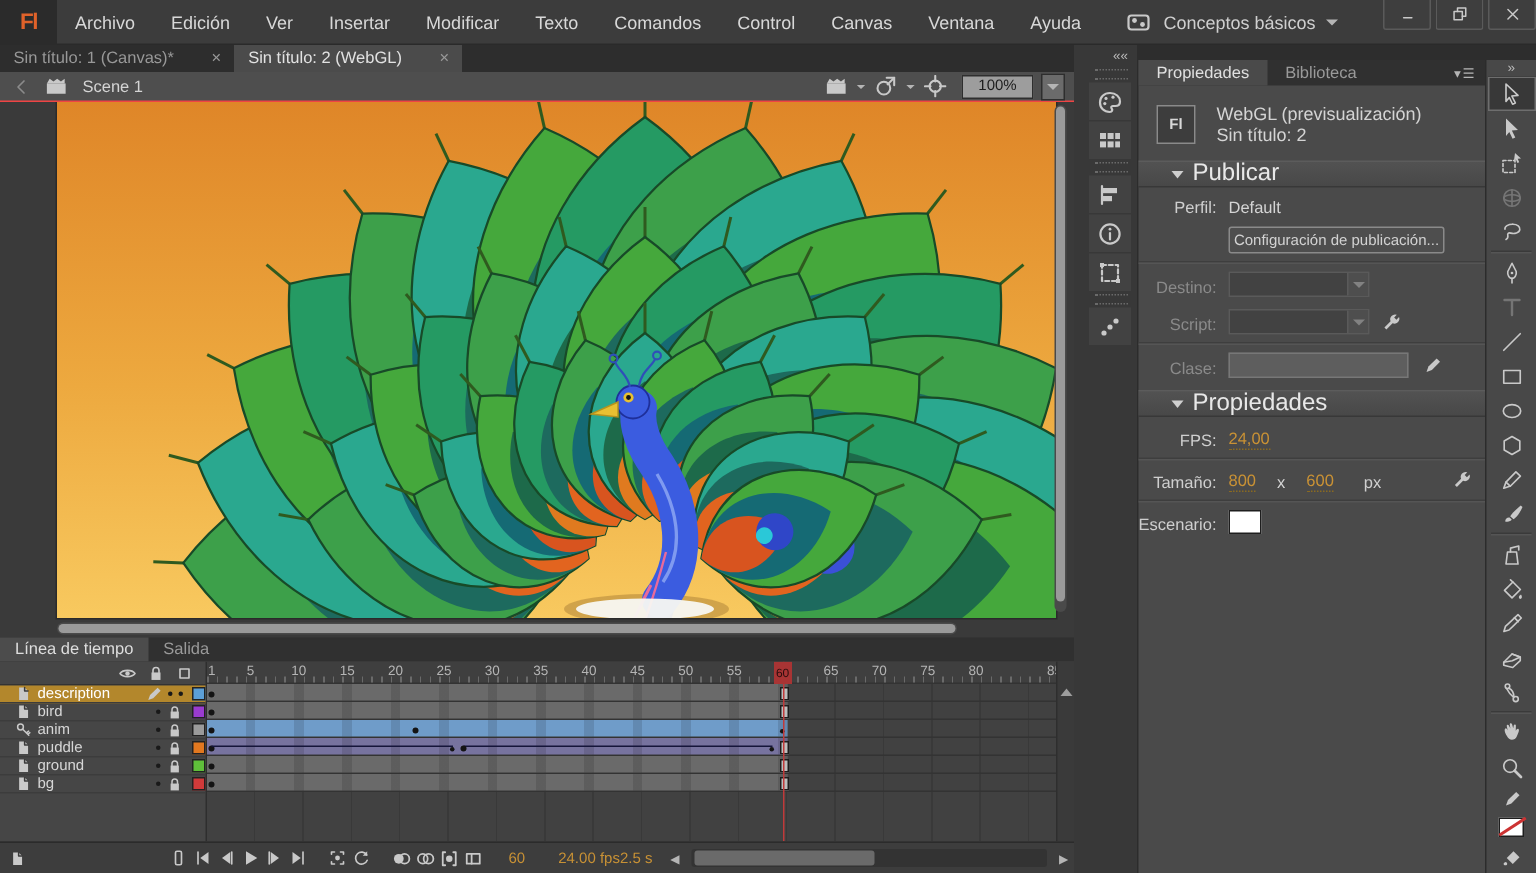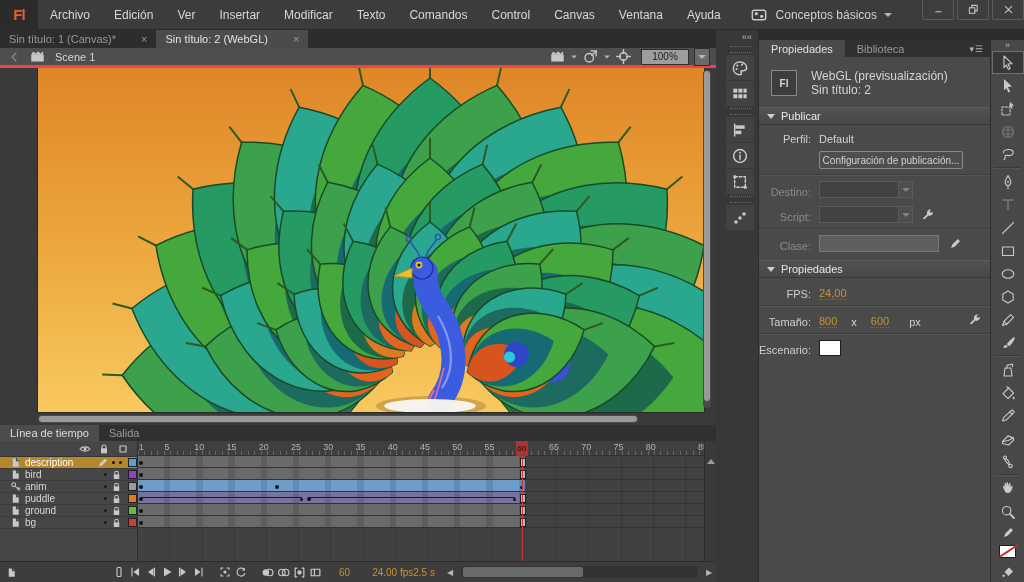--- a/index.html
+++ b/index.html
@@ -19,21 +19,21 @@
             border-top:4px solid #b5b5b5;display:inline-block}
   #win-btns{display:flex;align-self:flex-start;margin-left:18px}
   .win-btn{width:30px;height:19px;background:#3e3e3e;border:1px solid #5a5a5a;border-top:none;
            display:flex;align-items:center;justify-content:center;margin-left:3px;border-radius:0 0 2px 2px}
   
   #doctabs{left:0;top:30px;width:1024px;height:18px;background:#2d2d2d;display:flex}
   .doctab{height:18px;display:flex;align-items:center;gap:25px;padding:0 9px;font-size:11px;color:#989898}
   .doctab.active{background:#4b4b4b;color:#e2e2e2}
   .tab-x{font-size:11px;color:#9a9a9a}
   
-  #scenebar{left:0;top:48px;width:716px;height:20px;background:#4e4e4e;border-bottom:3px solid #ef4444;
+  #scenebar{left:0;top:48px;width:716px;height:20px;background:#4e4e4e;border-bottom:1px solid #ef4444;
             display:flex;align-items:center;font-size:11px;box-sizing:border-box}
   #scenebar .sp{margin:0 5px;display:flex;align-items:center}
   #zoom-box{width:46px;height:14px;background:#9d9d9d;color:#1d1d1d;font-size:10px;display:flex;
             align-items:center;justify-content:center;border:1px solid #2e2e2e}
   #zoom-dd{width:14px;height:16px;background:#6b6b6b;border:1px solid #2e2e2e;display:flex;align-items:center;justify-content:center}
   
   #pasteboard{left:0;top:68px;width:716px;height:357px;background:#3a3a3a;overflow:hidden}
   #stage{left:38px;top:0;width:666px;height:344px;overflow:hidden;box-shadow:0 0 0 1px #2a2a2a}
   #hscroll{left:38px;top:347px;width:600px;height:8px;background:#4a4a4a;border-radius:4px}
   #hscroll .thumb{position:absolute;left:1px;top:1px;width:598px;height:6px;background:#9a9a9a;border-radius:3px}
@@ -48,22 +48,22 @@
   
   #props{left:758px;top:40px;width:232px;height:542px;background:#4a4a4a;border-left:1px solid #2c2c2c;box-sizing:border-box}
   #props-tabs{height:17px;background:#303030;display:flex;align-items:center;font-size:11px}
   .ptab{padding:0 12px;height:17px;display:flex;align-items:center;color:#9a9a9a}
   .ptab.active{background:#4a4a4a;color:#e0e0e0}
   #panel-menu{margin-left:auto;color:#b5b5b5;font-size:9px;padding-right:6px;letter-spacing:1px}
   .prow{display:flex;align-items:flex-end;font-size:11px}
   .plabel{width:52px;text-align:right;margin-right:8px;color:#cfcfcf;flex:none}
   .plabel.dim{color:#8a8a8a}
   .sect{height:16px;background:linear-gradient(#525252,#484848);border-top:1px solid #5c5c5c;
-        border-bottom:1px solid #383838;display:flex;align-items:center;padding-left:8px;gap:6px;
-        font-size:11px;color:#e8e8e8}
+        border-bottom:1px solid #383838;display:flex;align-items:center;padding-left:22px;gap:6px;
+        font-size:16px;color:#e8e8e8}
   .tri{width:0;height:0;border-left:4px solid transparent;border-right:4px solid transparent;border-top:5px solid #cfcfcf}
   .divider{border-top:1px solid #3e3e3e;border-bottom:1px solid #555;height:0;margin:5px 0}
   .ddisabled{width:92px;height:15px;background:#424242;border:1px solid #5a5a5a;display:flex}
   .ddisabled .dda{margin-left:auto;width:13px;background:#4e4e4e;border-left:1px solid #5a5a5a;
                   display:flex;align-items:center;justify-content:center}
   .pub-btn{margin-left:60px;width:142px;height:16px;border:1px solid #8a8a8a;background:#4e4e4e;color:#d2d2d2;
            font-size:10px;display:flex;align-items:center;justify-content:center;border-radius:2px}
   .orange{color:#c89135}
   .hot{border-bottom:1px dotted #8a6a20}
   #clase-input{width:118px;height:15px;background:#5e5e5e;border:1px solid #777}

